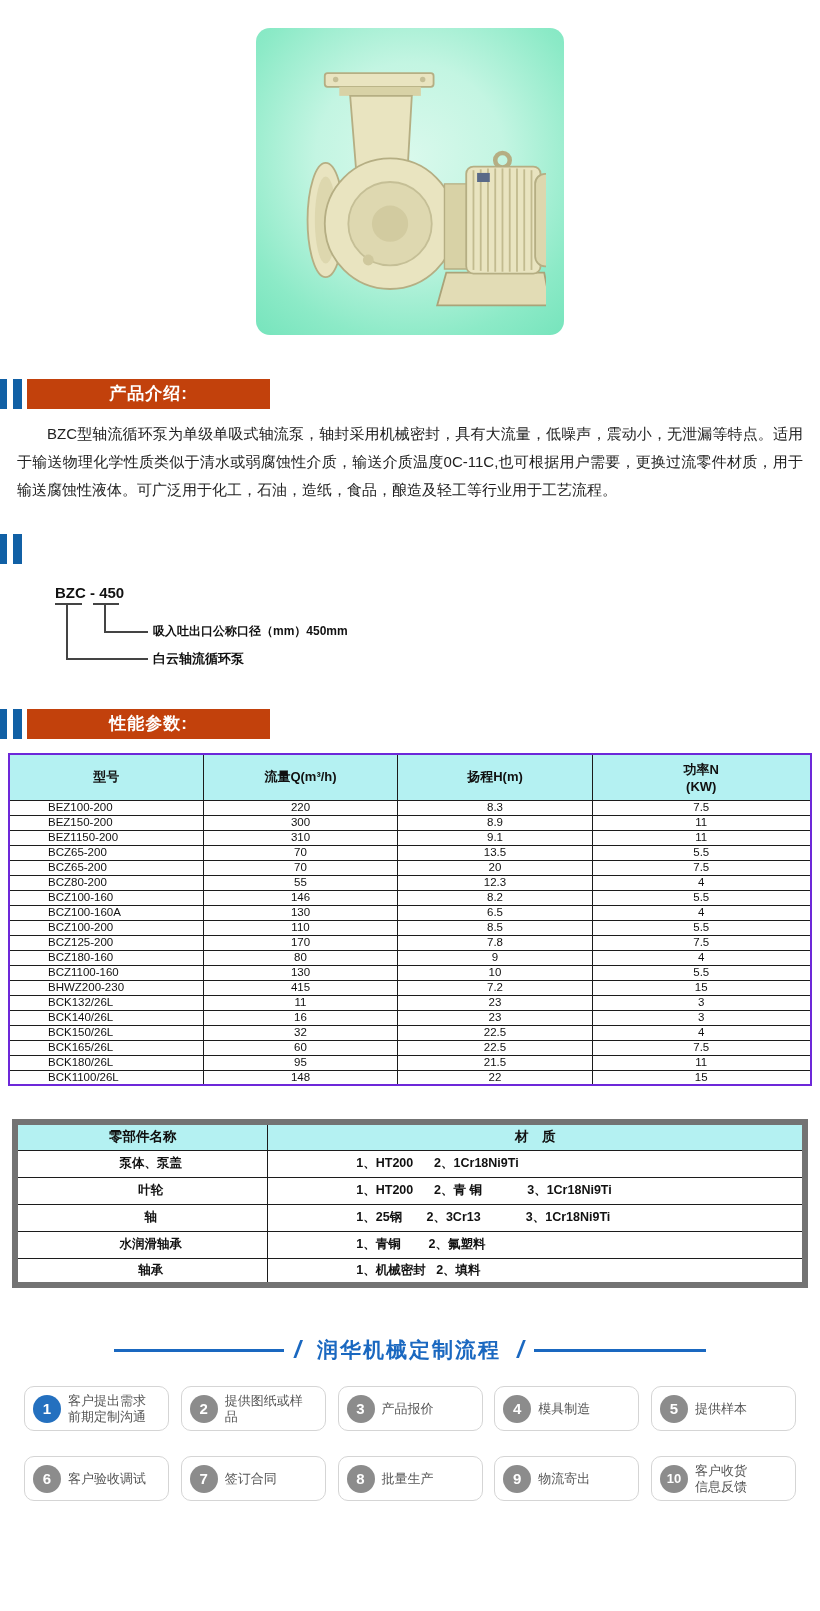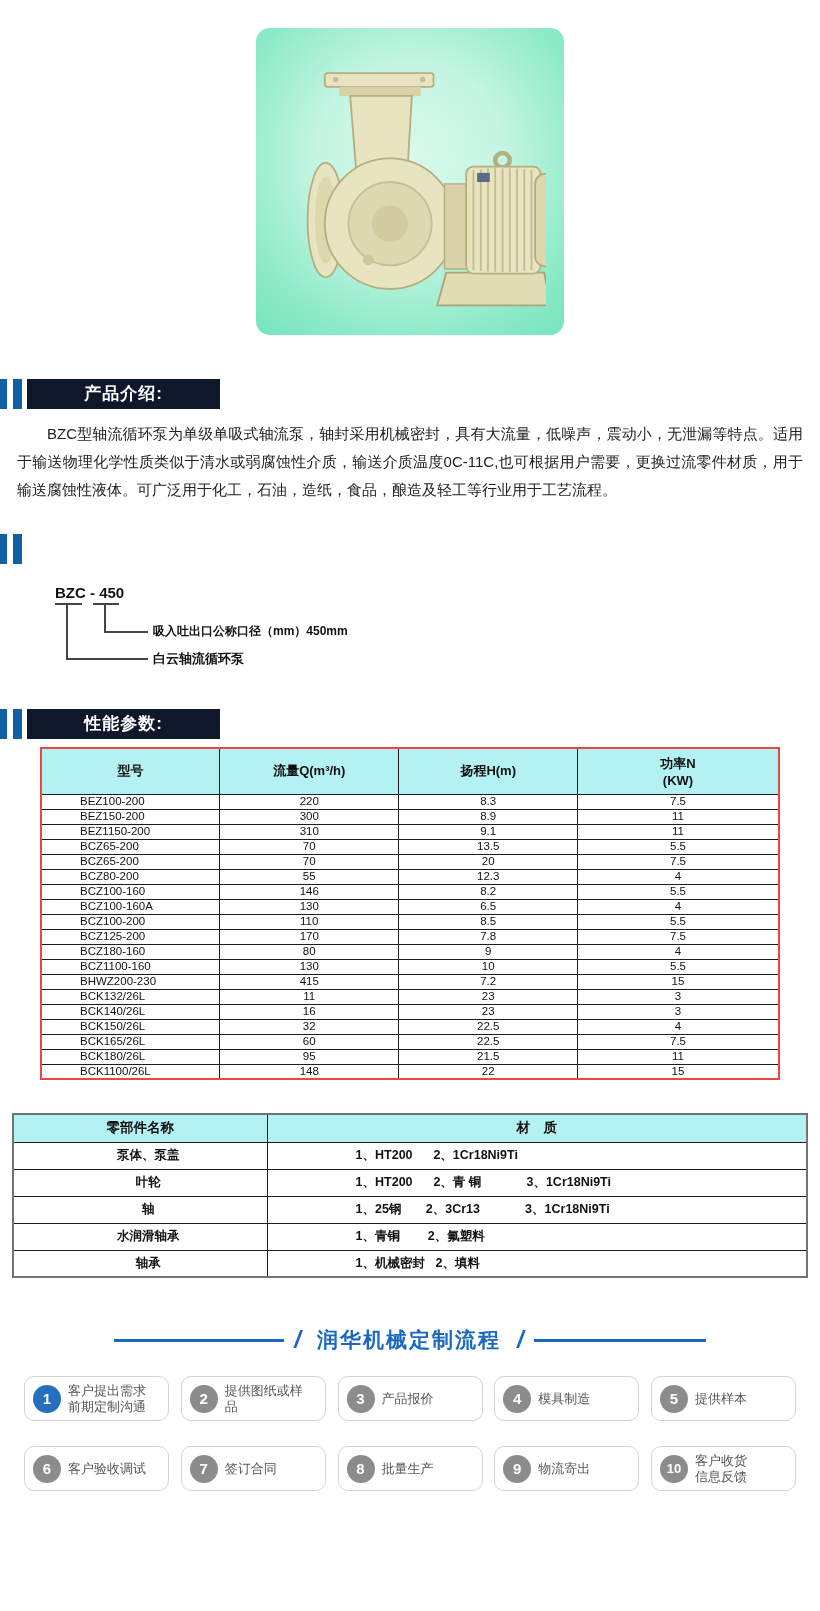--- a/index.html
+++ b/index.html
@@ -9,21 +9,21 @@
   
   .figure-wrap { width:308px; height:307px; margin:28px auto 0; border-radius:14px;
     background: radial-gradient(circle at 50% 42%, #d9f9ec 0%, #c3f5e2 40%, #8ceac7 78%, #76e4bc 100%); 
     display:flex; align-items:center; justify-content:center; }
   .figure-wrap svg { width:272px; height:272px; }
 
   
   .sec-header { display:flex; align-items:stretch; height:30px; margin-left:0; }
   .sec-header .bar1 { width:7px; background:#1160a5; margin-right:6px; }
   .sec-header .bar2 { width:9px; background:#1160a5; margin-right:5px; }
-  .sec-header .hbox { width:193px; background:#0f172a; color:#fff; font-size:17px; font-weight:bold;
+  .sec-header .hbox { width:243px; background:#c2410c; color:#fff; font-size:17px; font-weight:bold;
     text-align:center; line-height:30px; letter-spacing:1px; }
 
   .intro-p { margin:11px 17px 0 17px; font-size:15px; color:#222; line-height:28px;
     text-align:justify; text-indent:2em; }
 
   .mt-intro { margin-top:44px; }
   .mt-model { margin-top:30px; }
   .mt-perf  { margin-top:31px; }
   .mt-mat   { margin-top:36px; }
 
@@ -35,31 +35,31 @@
   .tick-b { left:93px;  top:37px; width:26px; height:2px; }
   .vert-a { left:66px;  top:37px; width:2px;  height:57px; }
   .vert-b { left:104px; top:37px; width:2px;  height:30px; }
   .horz-b { left:104px; top:65px; width:44px; height:2px; }
   .horz-a { left:66px;  top:92px; width:82px; height:2px; }
   .md-label1 { position:absolute; left:153px; top:57px; font-size:12px; color:#111; font-weight:bold; }
   .md-label2 { position:absolute; left:153px; top:84px; font-size:13px; color:#111; font-weight:bold; }
 
   
   table { border-collapse:collapse; }
-  .perf-table { width:740px; margin:8px auto 0; border:2px solid #ef4444; }
+  .perf-table { width:804px; margin:14px auto 0; border:2px solid #6d28d9; }
   .perf-table th, .perf-table td { border:1px solid #1c1c1c; }
   .perf-table th { background:#b4f1f2; height:23px; font-size:13px; font-weight:bold; color:#111;
     text-align:center; vertical-align:middle; padding:0; }
   .perf-table thead tr { height:46px; }
   .perf-table td { height:15px; font-size:11.5px; color:#111; text-align:center; padding:0; line-height:13px; }
   .perf-table td.model-cell { text-align:left; padding-left:38px; }
   .col-m  { width:24.2%; } .col-q { width:24.3%; } .col-h { width:24.2%; } .col-p { width:27.3%; }
 
   
-  .mat-table { width:796px; margin:33px auto 0; border:2px solid #737373; }
+  .mat-table { width:796px; margin:33px auto 0; border:6px solid #737373; }
   .mat-table th, .mat-table td { border:1px solid #1c1c1c; }
   .mat-table th { background:#b4f1f2; height:28px; font-size:13.5px; font-weight:bold; color:#111; text-align:center; }
   .mat-table td { height:27px; font-size:12.5px; font-weight:bold; color:#111;padding-left:16px; }
   .mat-table td.part { text-align:center; width:32%; }
   .mat-table td.mats { text-align:left; padding-left:88px; white-space:pre-wrap; }
 
   
   .flow-title { display:flex; align-items:center; justify-content:center; margin-top:48px; height:28px; }
   .flow-line { height:3px; background:#1a68c0; width:170px; }
   .flow-line.right { width:172px; }

